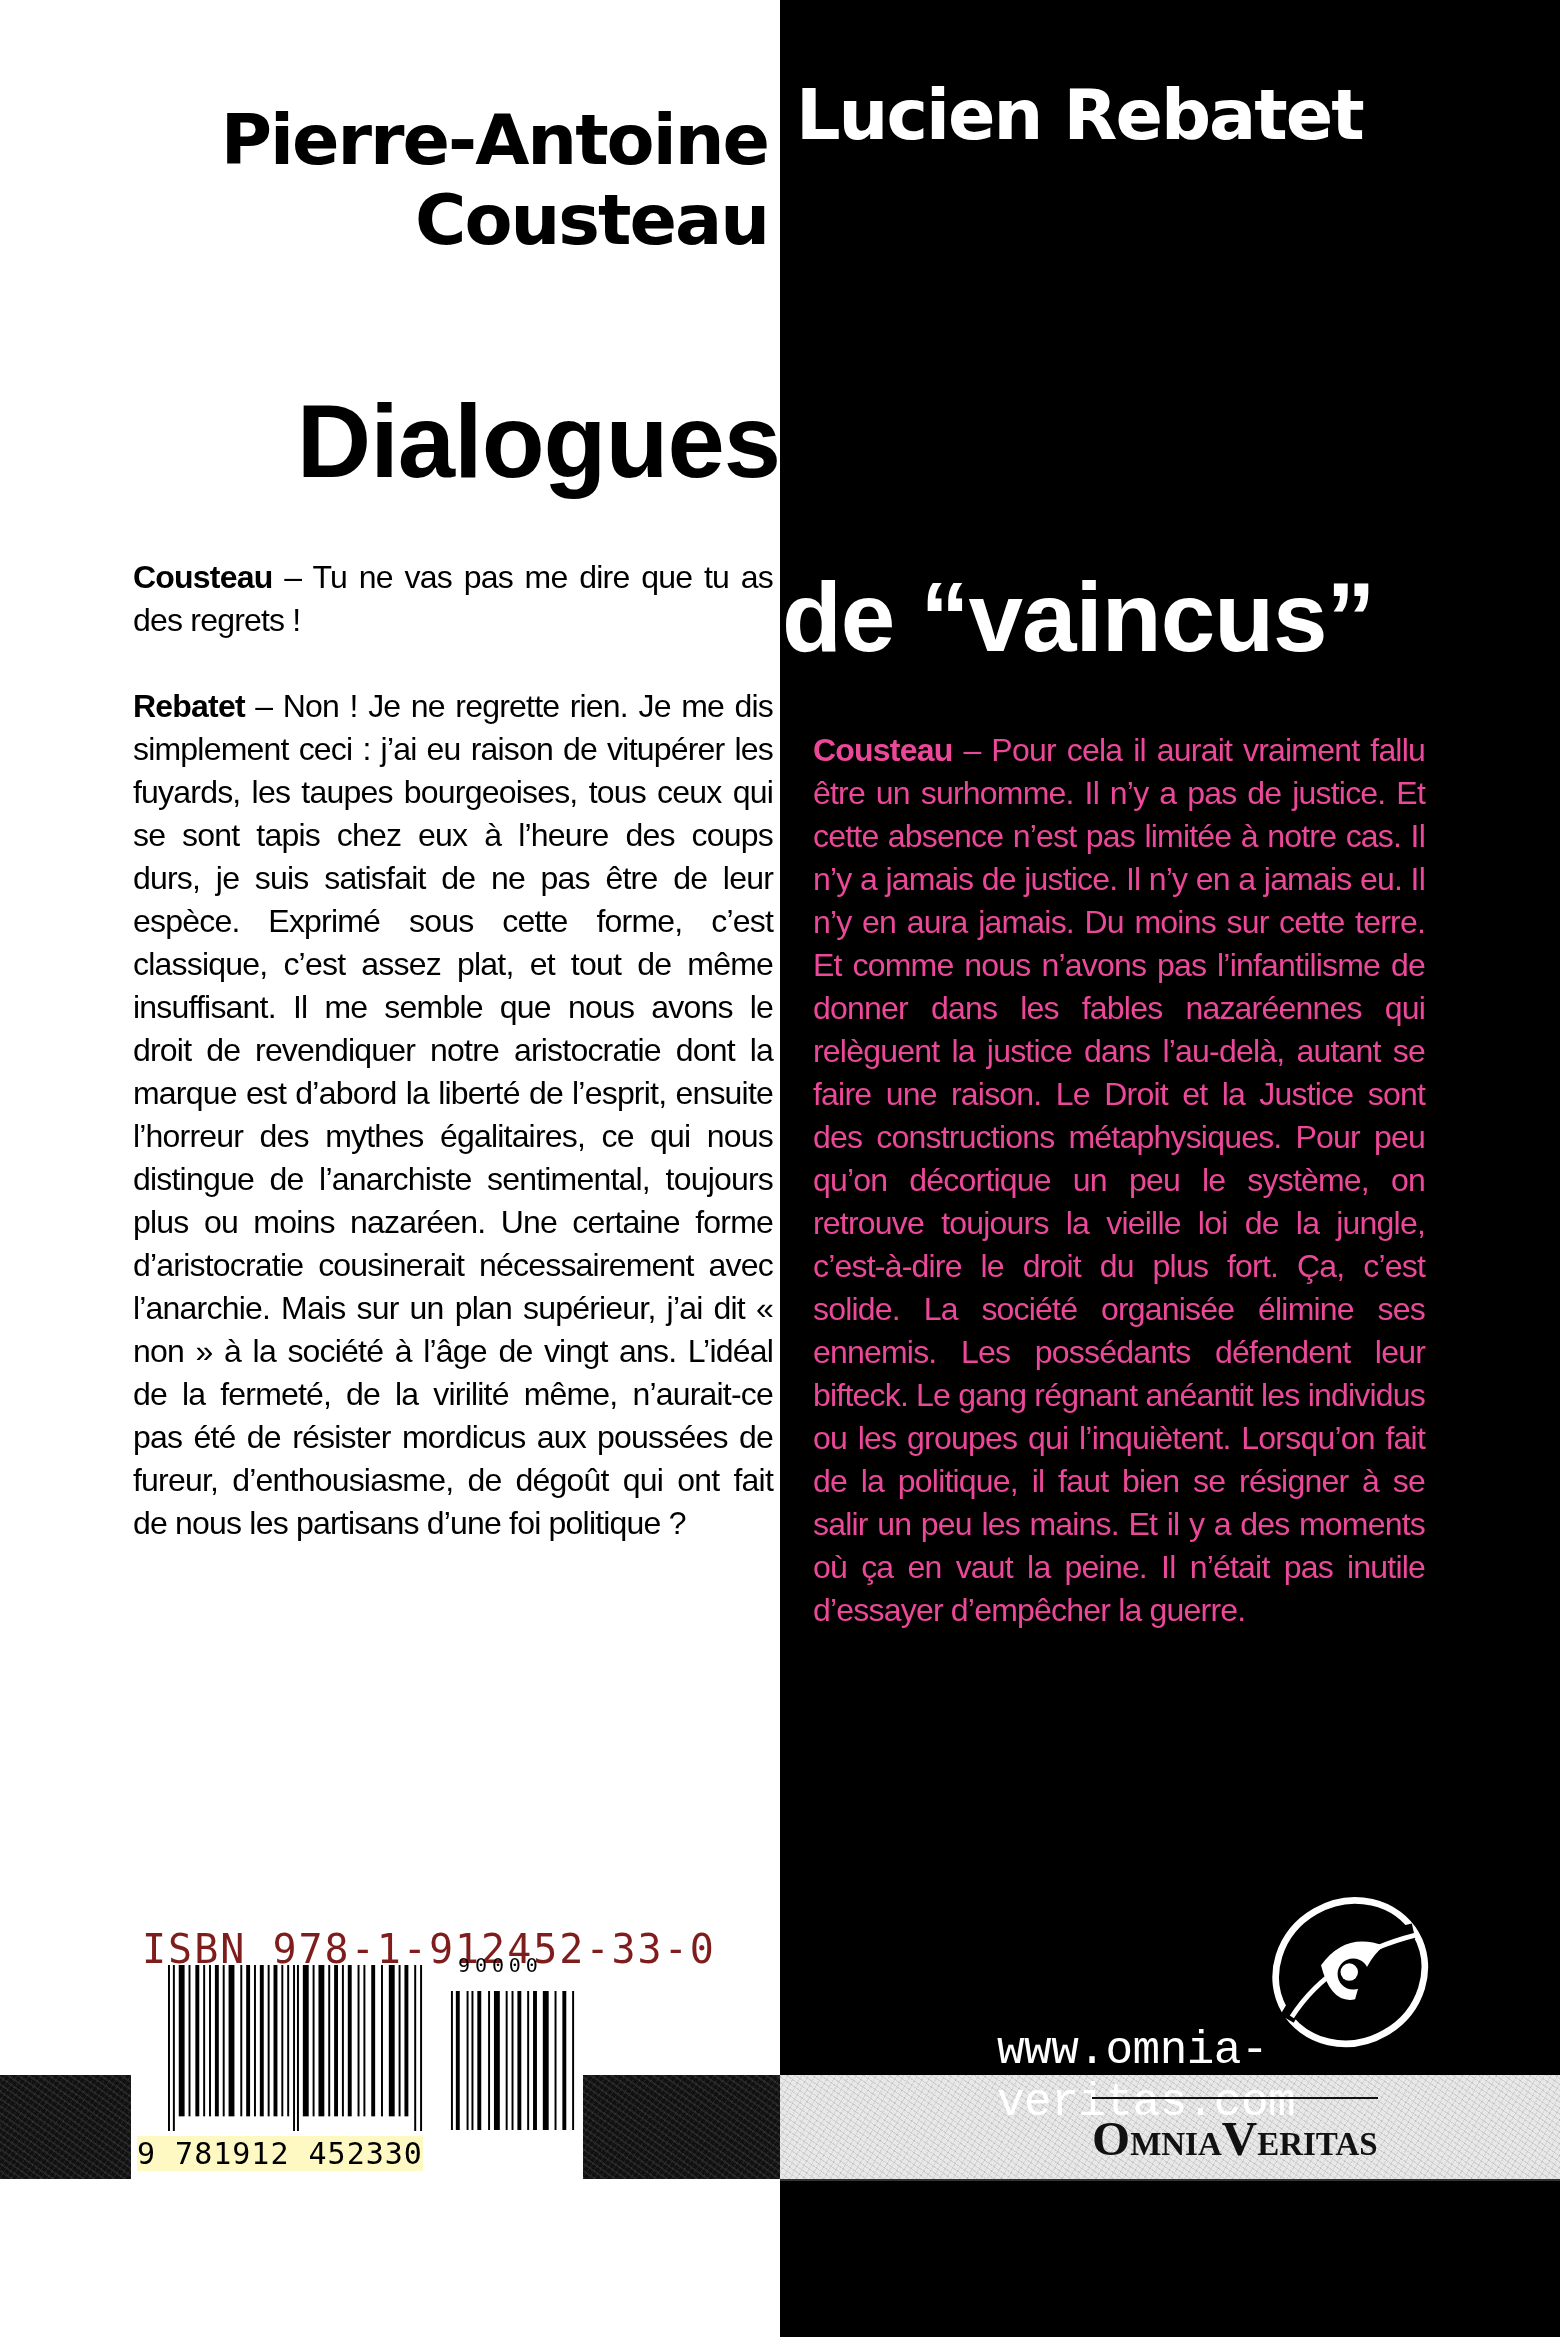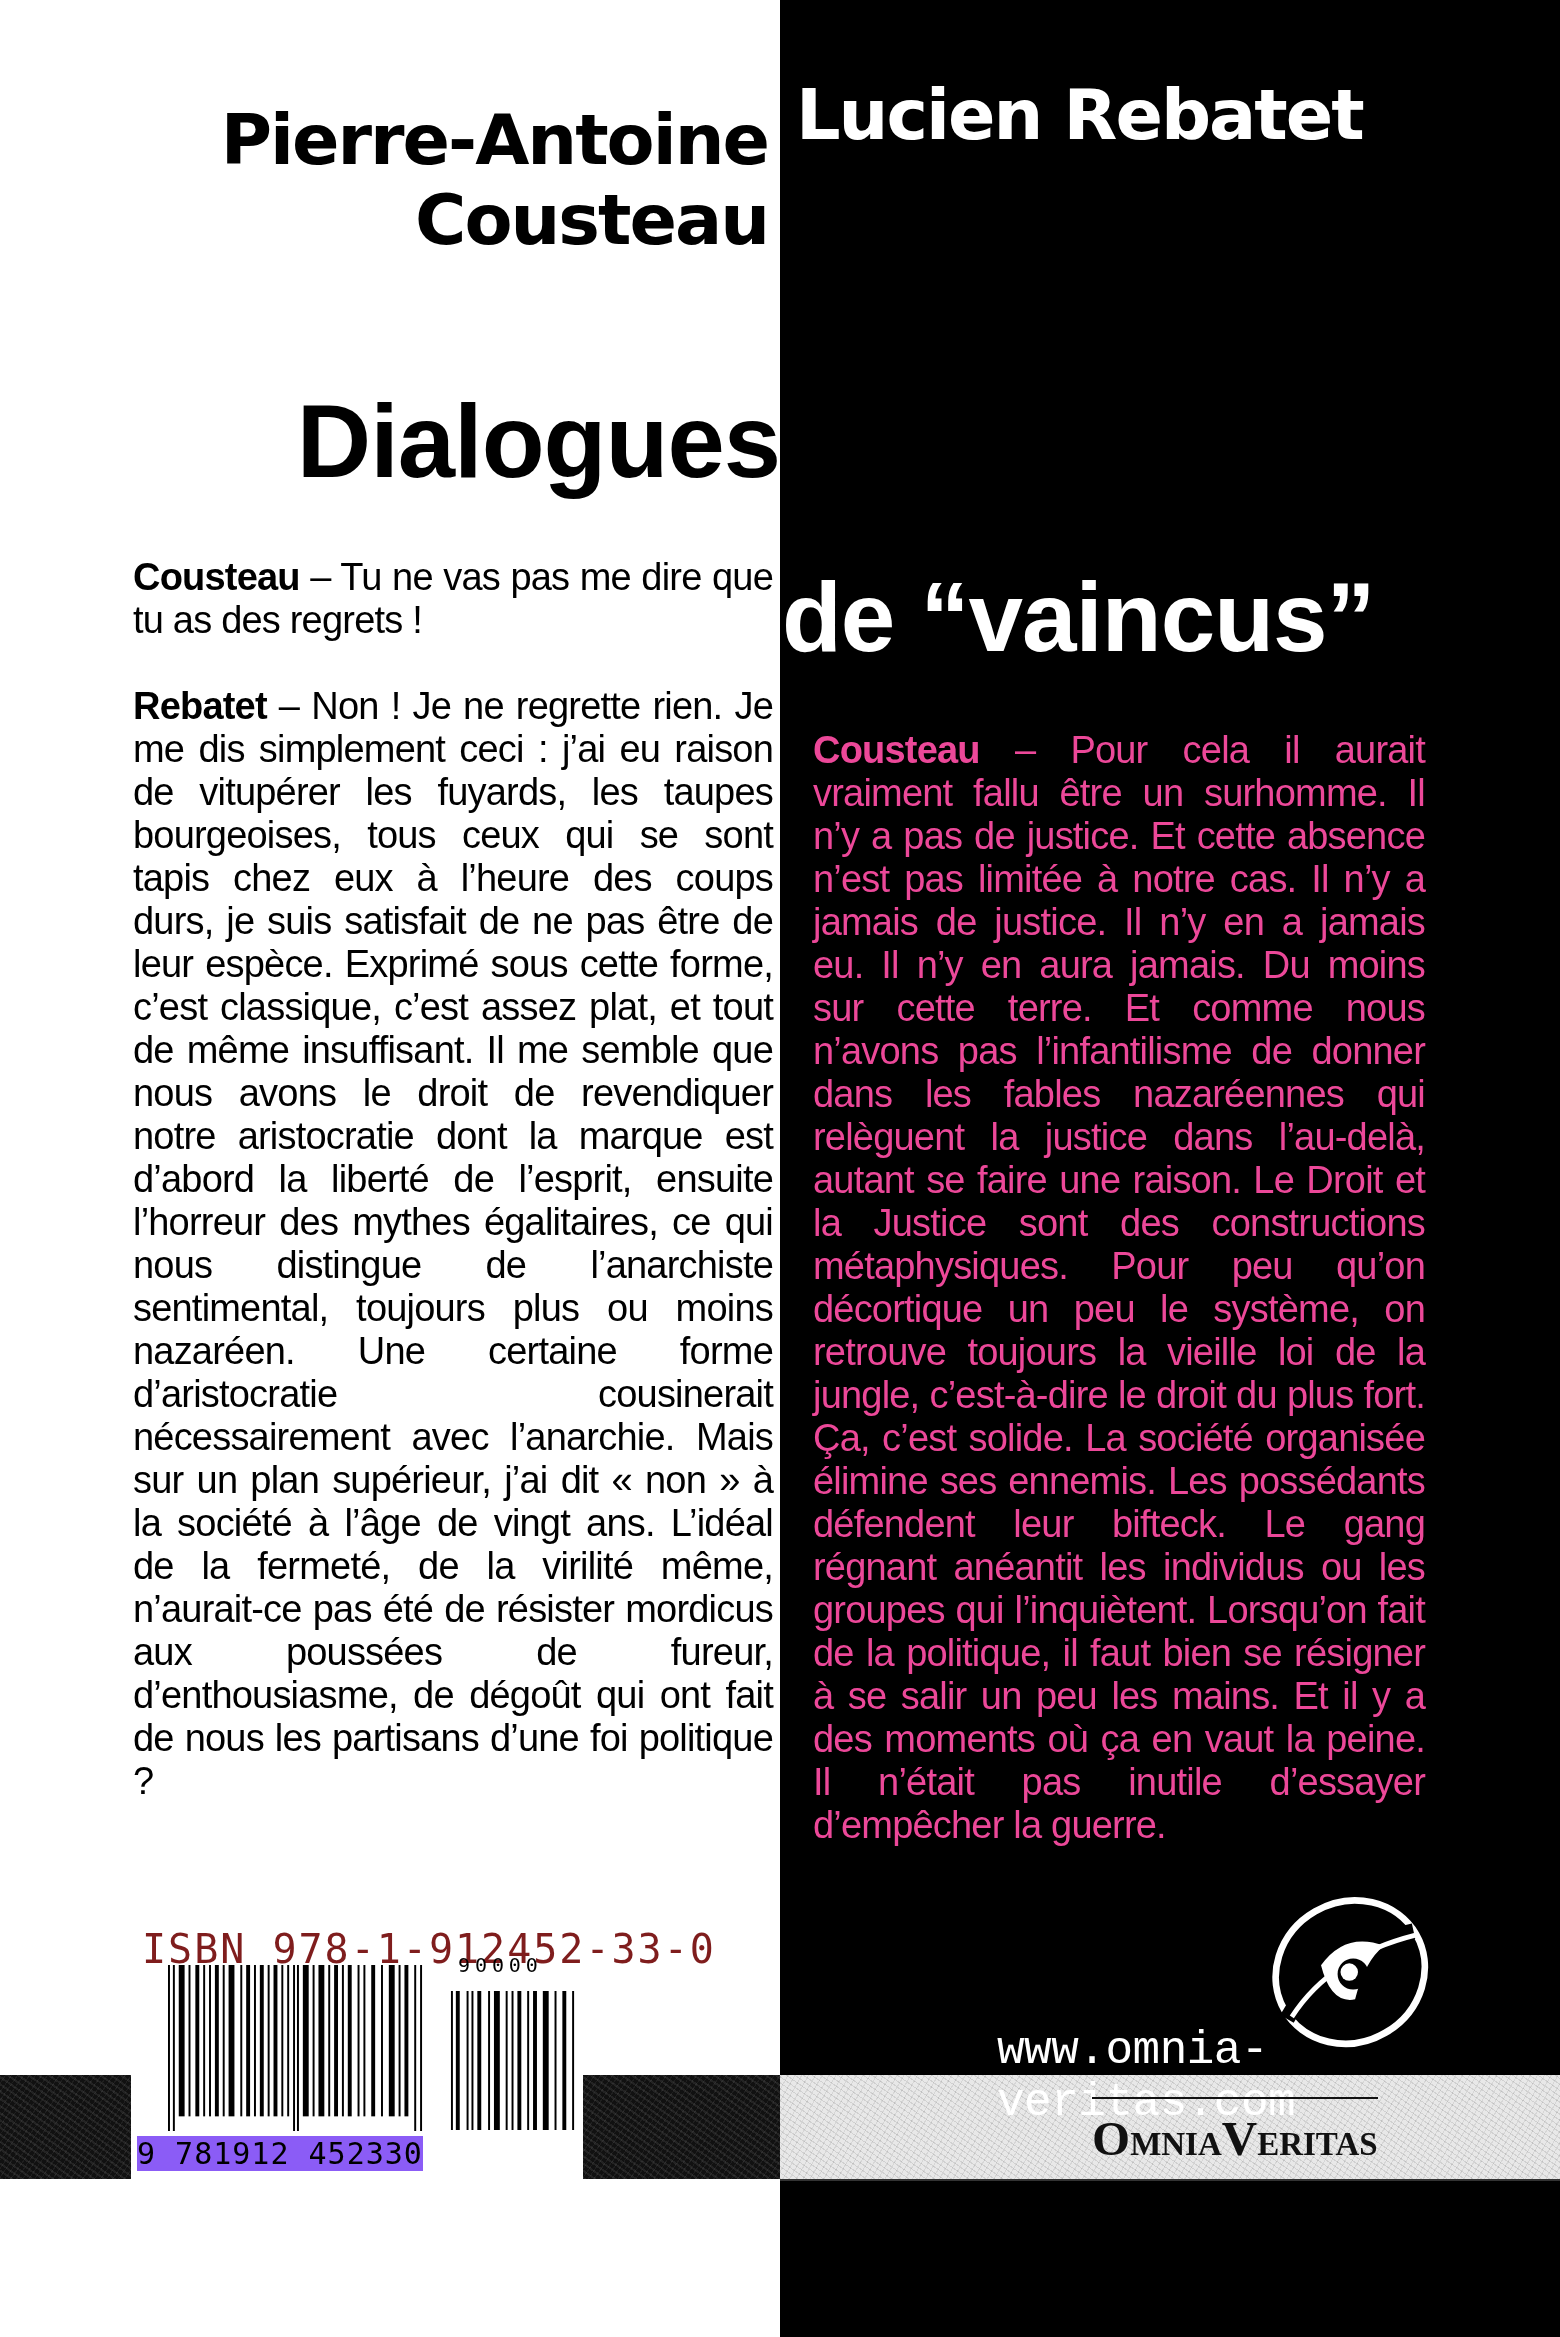--- a/index.html
+++ b/index.html
@@ -8,21 +8,21 @@
   .half-right { position:absolute; left:780px; top:0; width:780px; height:2338px; background:#000000; }
 
   .author { position:absolute; font-family:"DejaVu Sans", sans-serif; font-weight:bold; font-size:70px; letter-spacing:-2px; line-height:1; white-space:nowrap; }
   .author-left-1 { right:792px; top:80px; color:#000;margin-top:25px; }
   .author-left-2 { right:792px; top:185px; color:#000; }
   .author-right-1 { left:796px; top:80px; color:#fff;text-align:right; }
 
   .title-left { position:absolute; right:780px; top:390px; font-family:"Liberation Sans", sans-serif; font-weight:bold; font-size:103px; color:#000; line-height:1; letter-spacing:-1px; }
   .title-right { position:absolute; left:782px; top:568px; font-family:"Liberation Sans", sans-serif; font-weight:bold; font-size:98px; color:#fff; line-height:1; letter-spacing:-1px; }
 
-  .col { position:absolute; font-family:"Liberation Sans", sans-serif; font-size:38px; line-height:43px; text-align:justify; letter-spacing:-0.8px; }
+  .col { position:absolute; font-family:"Liberation Sans", sans-serif; font-size:32px; line-height:43px; text-align:justify; letter-spacing:-0.8px; }
   .col b { font-weight:bold; }
   .col p { margin:0; }
   .col p + p { margin-top:43px; }
   .col-left { left:133px; top:556px; width:640px; color:#000; }
   .col-right { left:813px; top:729px; width:612px; color:#ec4899; }
 
   .strip { position:absolute; top:2075px; height:104px; }
   .strip-dark { background:
       repeating-linear-gradient(35deg, rgba(255,255,255,0.08) 0 2px, transparent 2px 5.9px),
       repeating-linear-gradient(-55deg, rgba(255,255,255,0.06) 0 1px, transparent 1px 4.9px),
@@ -31,21 +31,21 @@
   .strip-left-b { left:583px; width:197px; }
   .strip-light { left:780px; width:780px; background:
       repeating-linear-gradient(35deg, rgba(0,0,0,0.10) 0 1px, transparent 1px 4.9px),
       repeating-linear-gradient(-60deg, rgba(0,0,0,0.08) 0 1px, transparent 1px 5.9px),
       #e8e8e8; border-bottom:2.9px solid #333; }
 
   .isbn-label { position:absolute; left:142px; top:1926px; font-family:"DejaVu Sans Mono", monospace; font-size:40px; color:#7f1d1d; letter-spacing:2px; }
   .barcode-main { position:absolute; left:168px; top:1965px; width:256px; height:166px; }
   .barcode-addon { position:absolute; left:449px; top:1991px; width:129px; height:139px; }
   .addon-digits { position:absolute; left:458px; top:1953px; font-family:"DejaVu Sans Mono", monospace; font-size:20px; color:#000; letter-spacing:4.9px; }
-  .ean-digits { position:absolute; left:137px; top:2136px; font-family:"DejaVu Sans Mono", monospace; font-size:30px; color:#000; letter-spacing:1px; background:#8b5cf6; }
+  .ean-digits { position:absolute; left:137px; top:2136px; font-family:"DejaVu Sans Mono", monospace; font-size:30px; color:#000; letter-spacing:1px; background:#fef9c3; }
 
   .logo-eye { position:absolute; left:1248px; top:1892px; width:185px; height:166px; }
   .website { position:absolute; left:997px; top:2025px; font-family:Liberation Mono, monospace; font-size:46px; color:#fff; letter-spacing:-0.5px; }
   .brand { position:absolute; left:1092px; top:2097px; font-family:"Liberation Serif", serif; font-weight:bold; color:#111; white-space:nowrap; border-top:2.9px solid #111; padding-top:11px; }
   .brand .big { font-size:49px; }
   .brand .small { font-size:33px; }
 </style>
 </head>
 <body>
 

